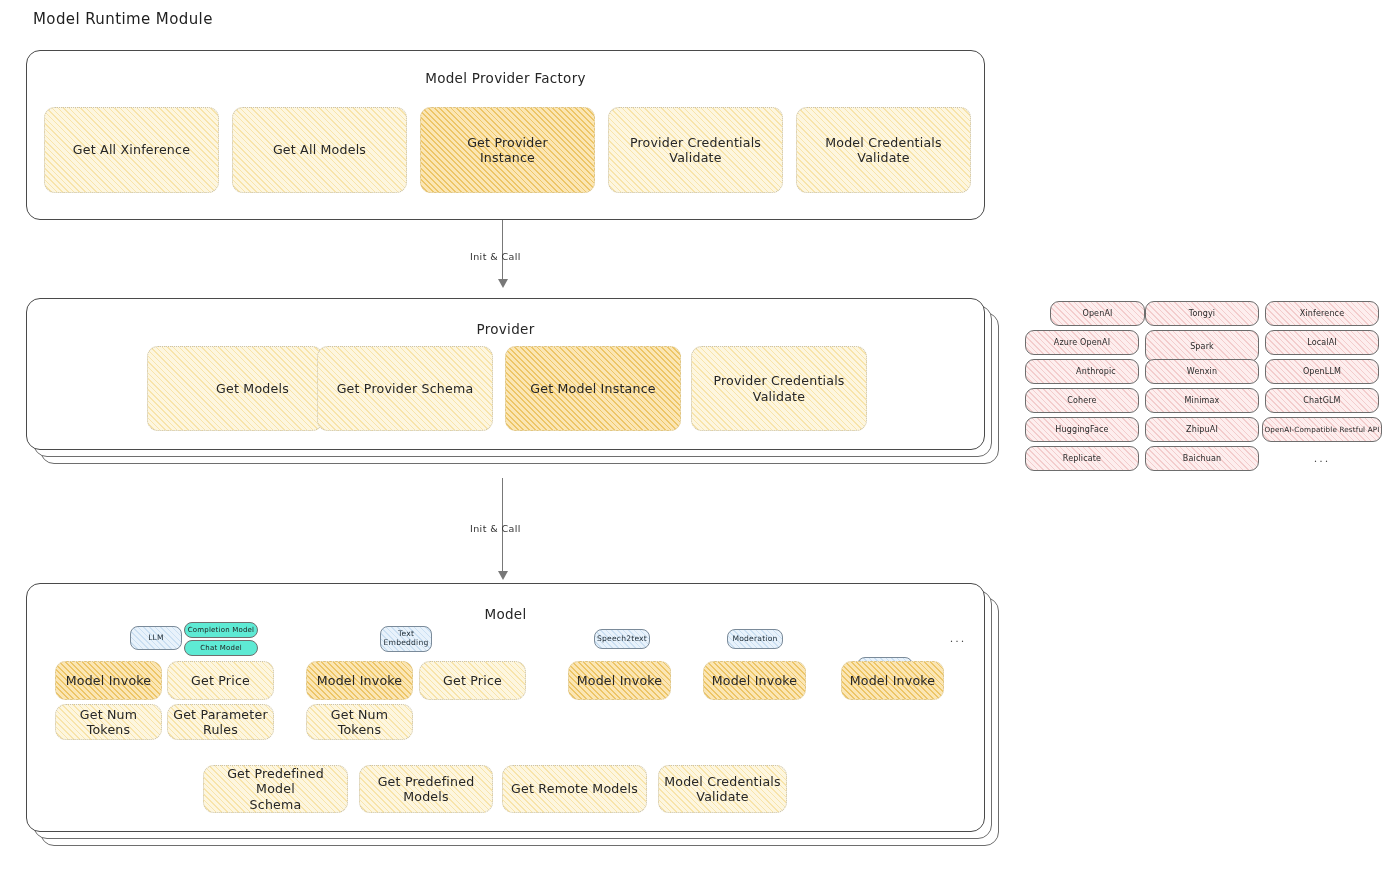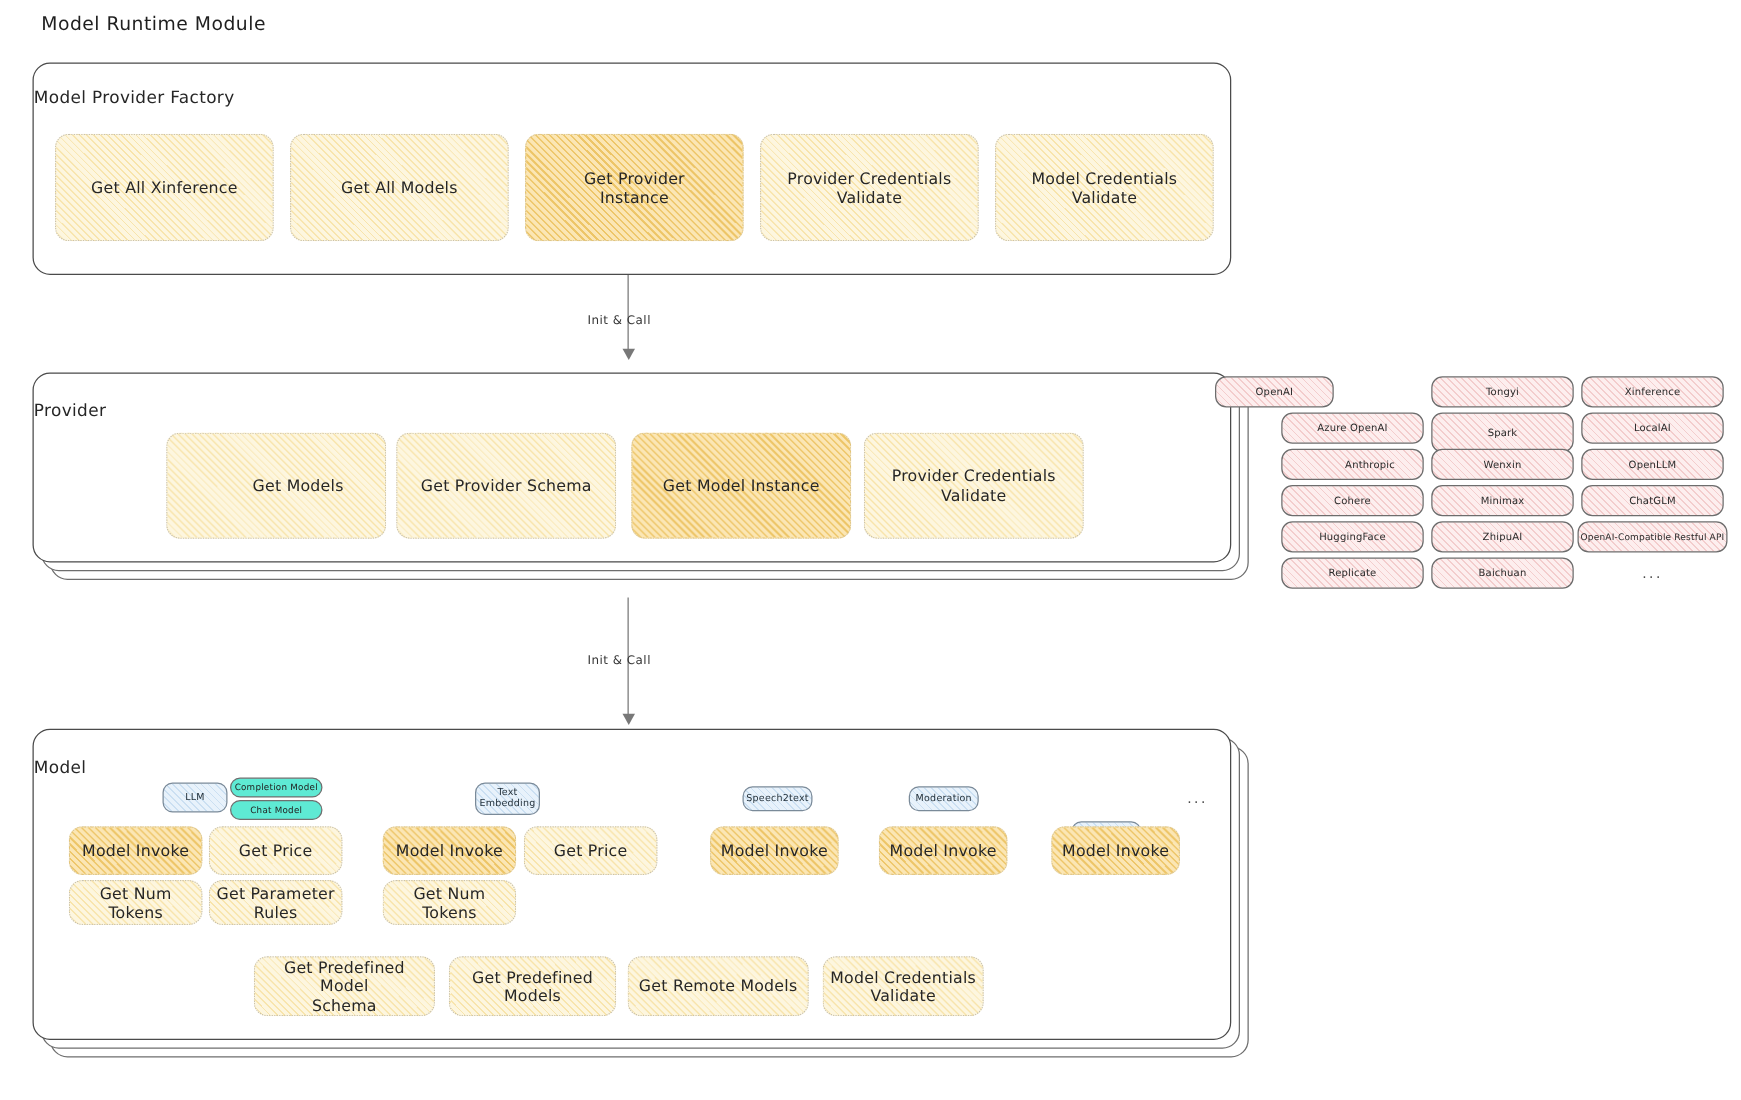--- a/index.html
+++ b/index.html
@@ -30,20 +30,21 @@
   .stackshadow{
     position:absolute;
     background:#fff;
     border:1.2px solid #6e6e6e;
     border-radius:14px;
     box-sizing:border-box;
   }
   .box-title{
     position:absolute;
     left:0;right:0;
+    text-align:center;
     font-size:13.5px;
     color:#262626;
     letter-spacing:.3px;
   }
 
   
   .card{
     position:absolute;
     box-sizing:border-box;
     border:1.2px dotted #c9c2ae;
@@ -158,26 +159,26 @@
   <div class="arrowline" style="left:502px;top:220px;height:62px;"></div>
   <div class="arrowhead" style="left:498px;top:279px;"></div>
   <div class="arrowlabel" style="left:470px;top:251px;">Init &amp; Call</div>
 
   <div class="stackshadow" style="left:40px;top:312px;width:959px;height:152px;"></div>
   <div class="stackshadow" style="left:33px;top:305px;width:959px;height:152px;"></div>
   <div class="sketchbox" style="left:26px;top:298px;width:959px;height:152px;">
     <div class="box-title" style="top:22px;">Provider</div>
   </div>
 
-  <div class="card" style="left:133px;top:346px;width:176px;height:85px;padding-left:40px;">Get Models</div>
+  <div class="card" style="left:147px;top:346px;width:176px;height:85px;padding-left:40px;">Get Models</div>
   <div class="card" style="left:317px;top:346px;width:176px;height:85px;">Get Provider Schema</div>
   <div class="card hot" style="left:505px;top:346px;width:176px;height:85px;">Get Model Instance</div>
   <div class="card" style="left:691px;top:346px;width:176px;height:85px;">Provider Credentials<br>Validate</div>
 
-  <div class="pill" style="left:972px;top:301px;width:95px;height:25px;">OpenAI</div>
+  <div class="pill" style="left:1050px;top:301px;width:95px;height:25px;">OpenAI</div>
   <div class="pill" style="left:1025px;top:330px;width:114px;height:25px;">Azure OpenAI</div>
   <div class="pill" style="left:1025px;top:359px;width:114px;height:25px;padding-left:28px;">Anthropic</div>
   <div class="pill" style="left:1025px;top:388px;width:114px;height:25px;">Cohere</div>
   <div class="pill" style="left:1025px;top:417px;width:114px;height:25px;">HuggingFace</div>
   <div class="pill" style="left:1025px;top:446px;width:114px;height:25px;">Replicate</div>
 
   <div class="pill" style="left:1145px;top:301px;width:114px;height:25px;">Tongyi</div>
   <div class="pill" style="left:1145px;top:330px;width:114px;height:32px;">Spark</div>
   <div class="pill" style="left:1145px;top:359px;width:114px;height:25px;">Wenxin</div>
   <div class="pill" style="left:1145px;top:388px;width:114px;height:25px;">Minimax</div>

